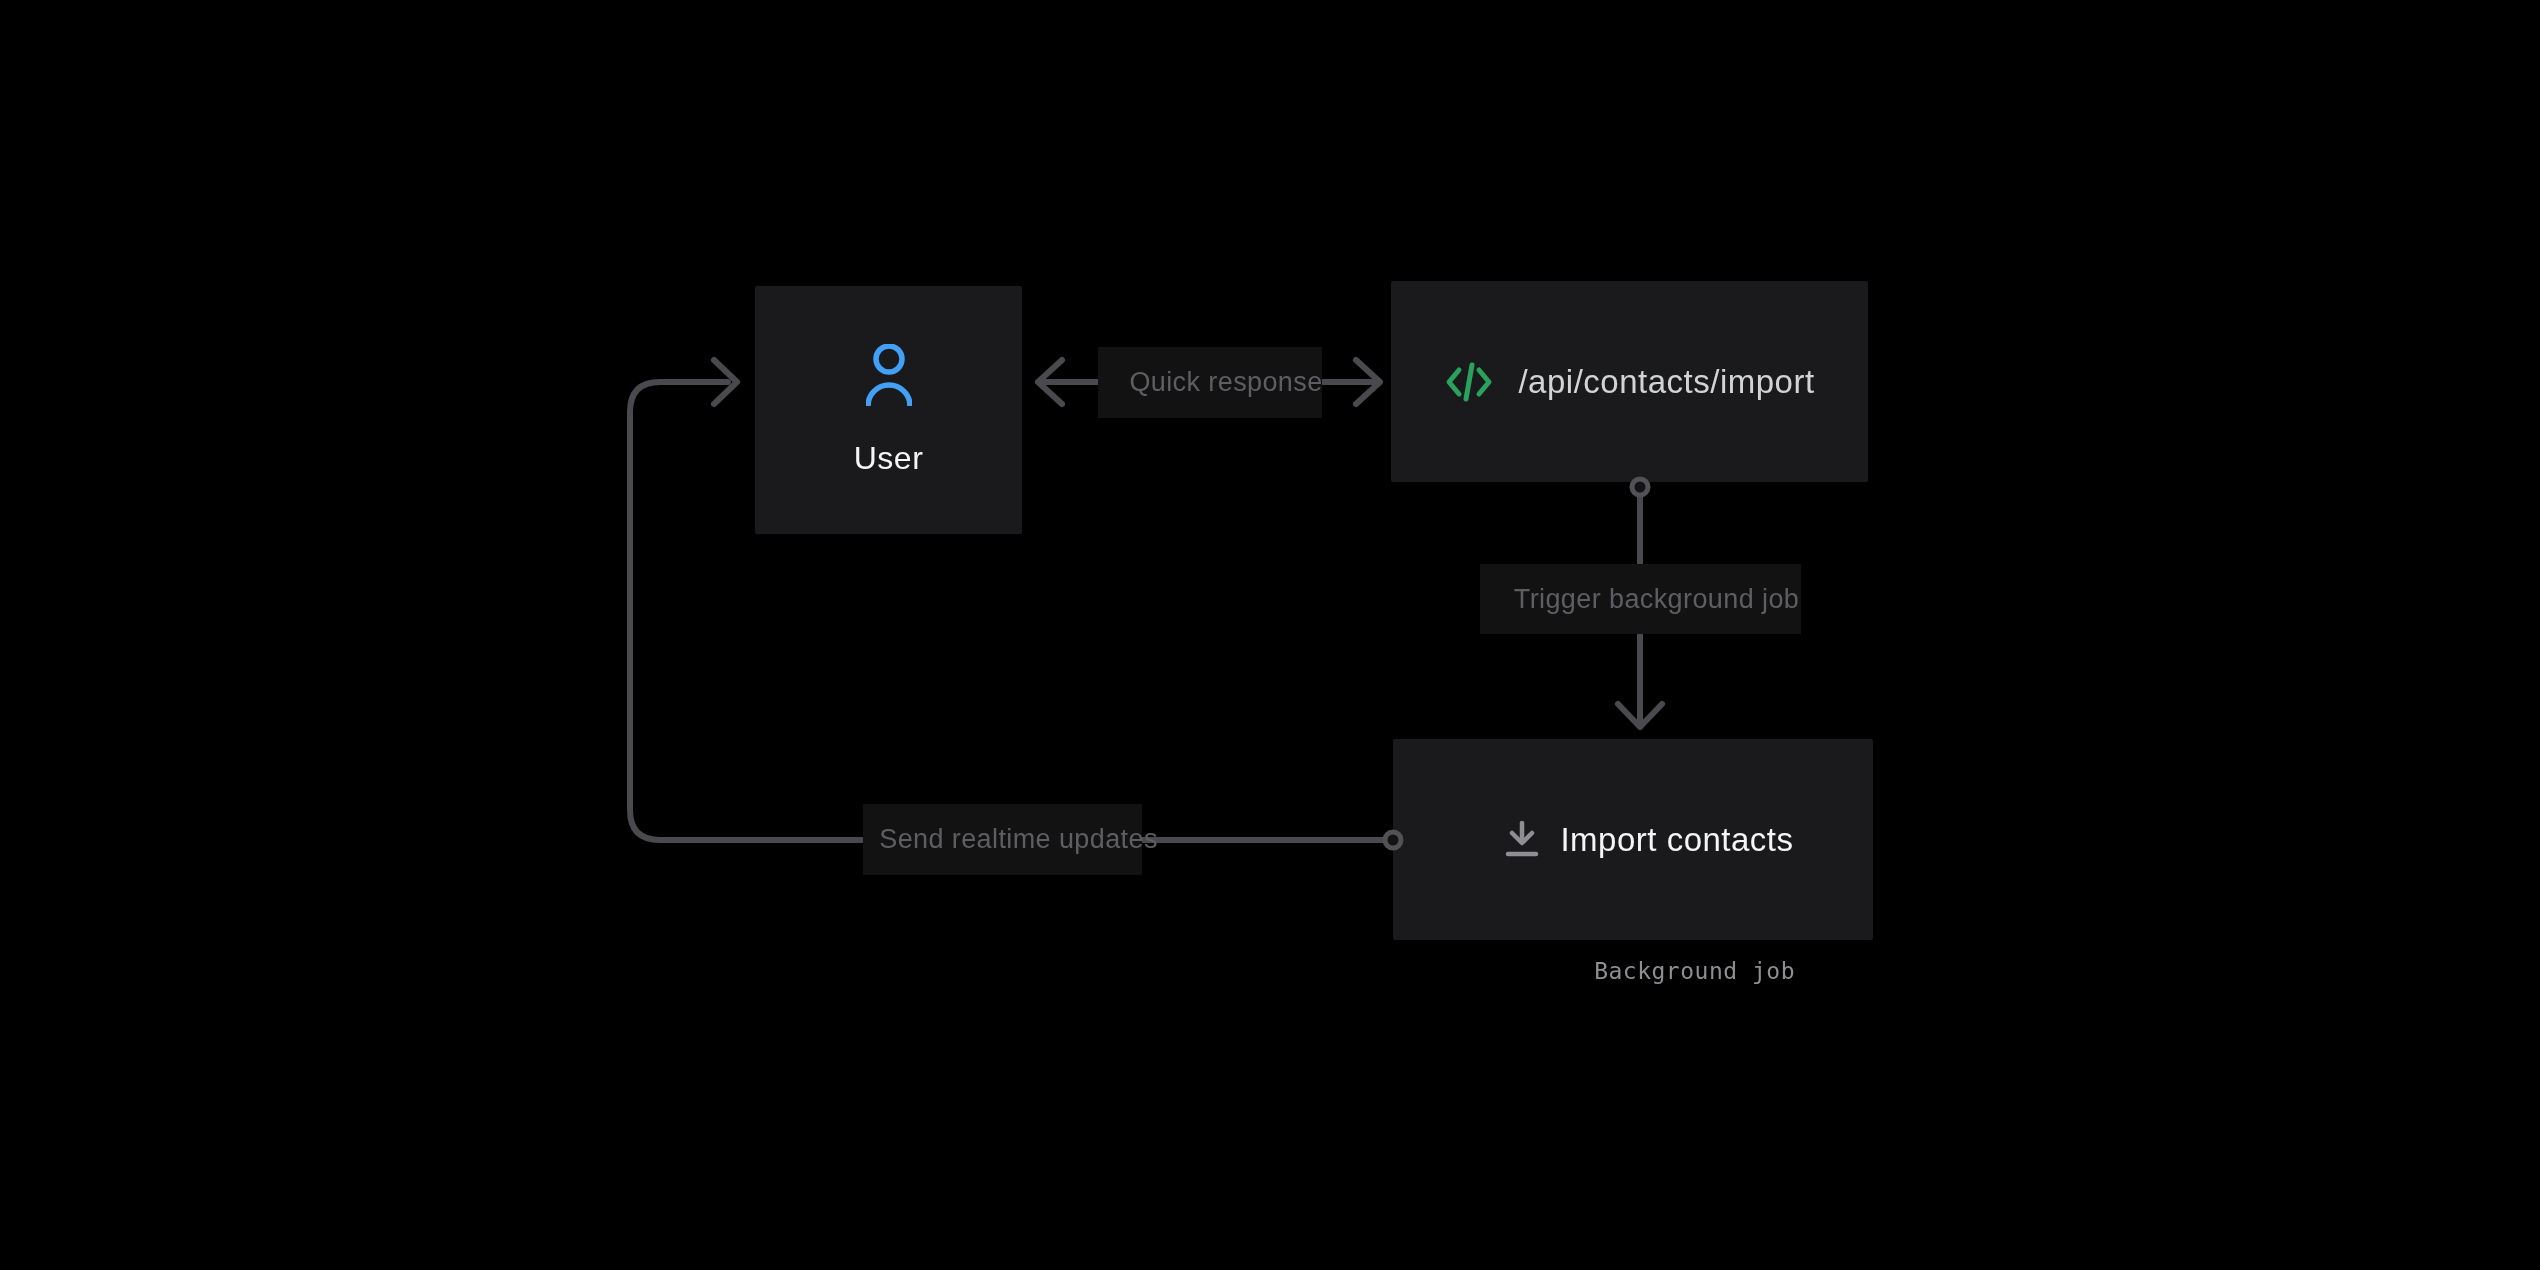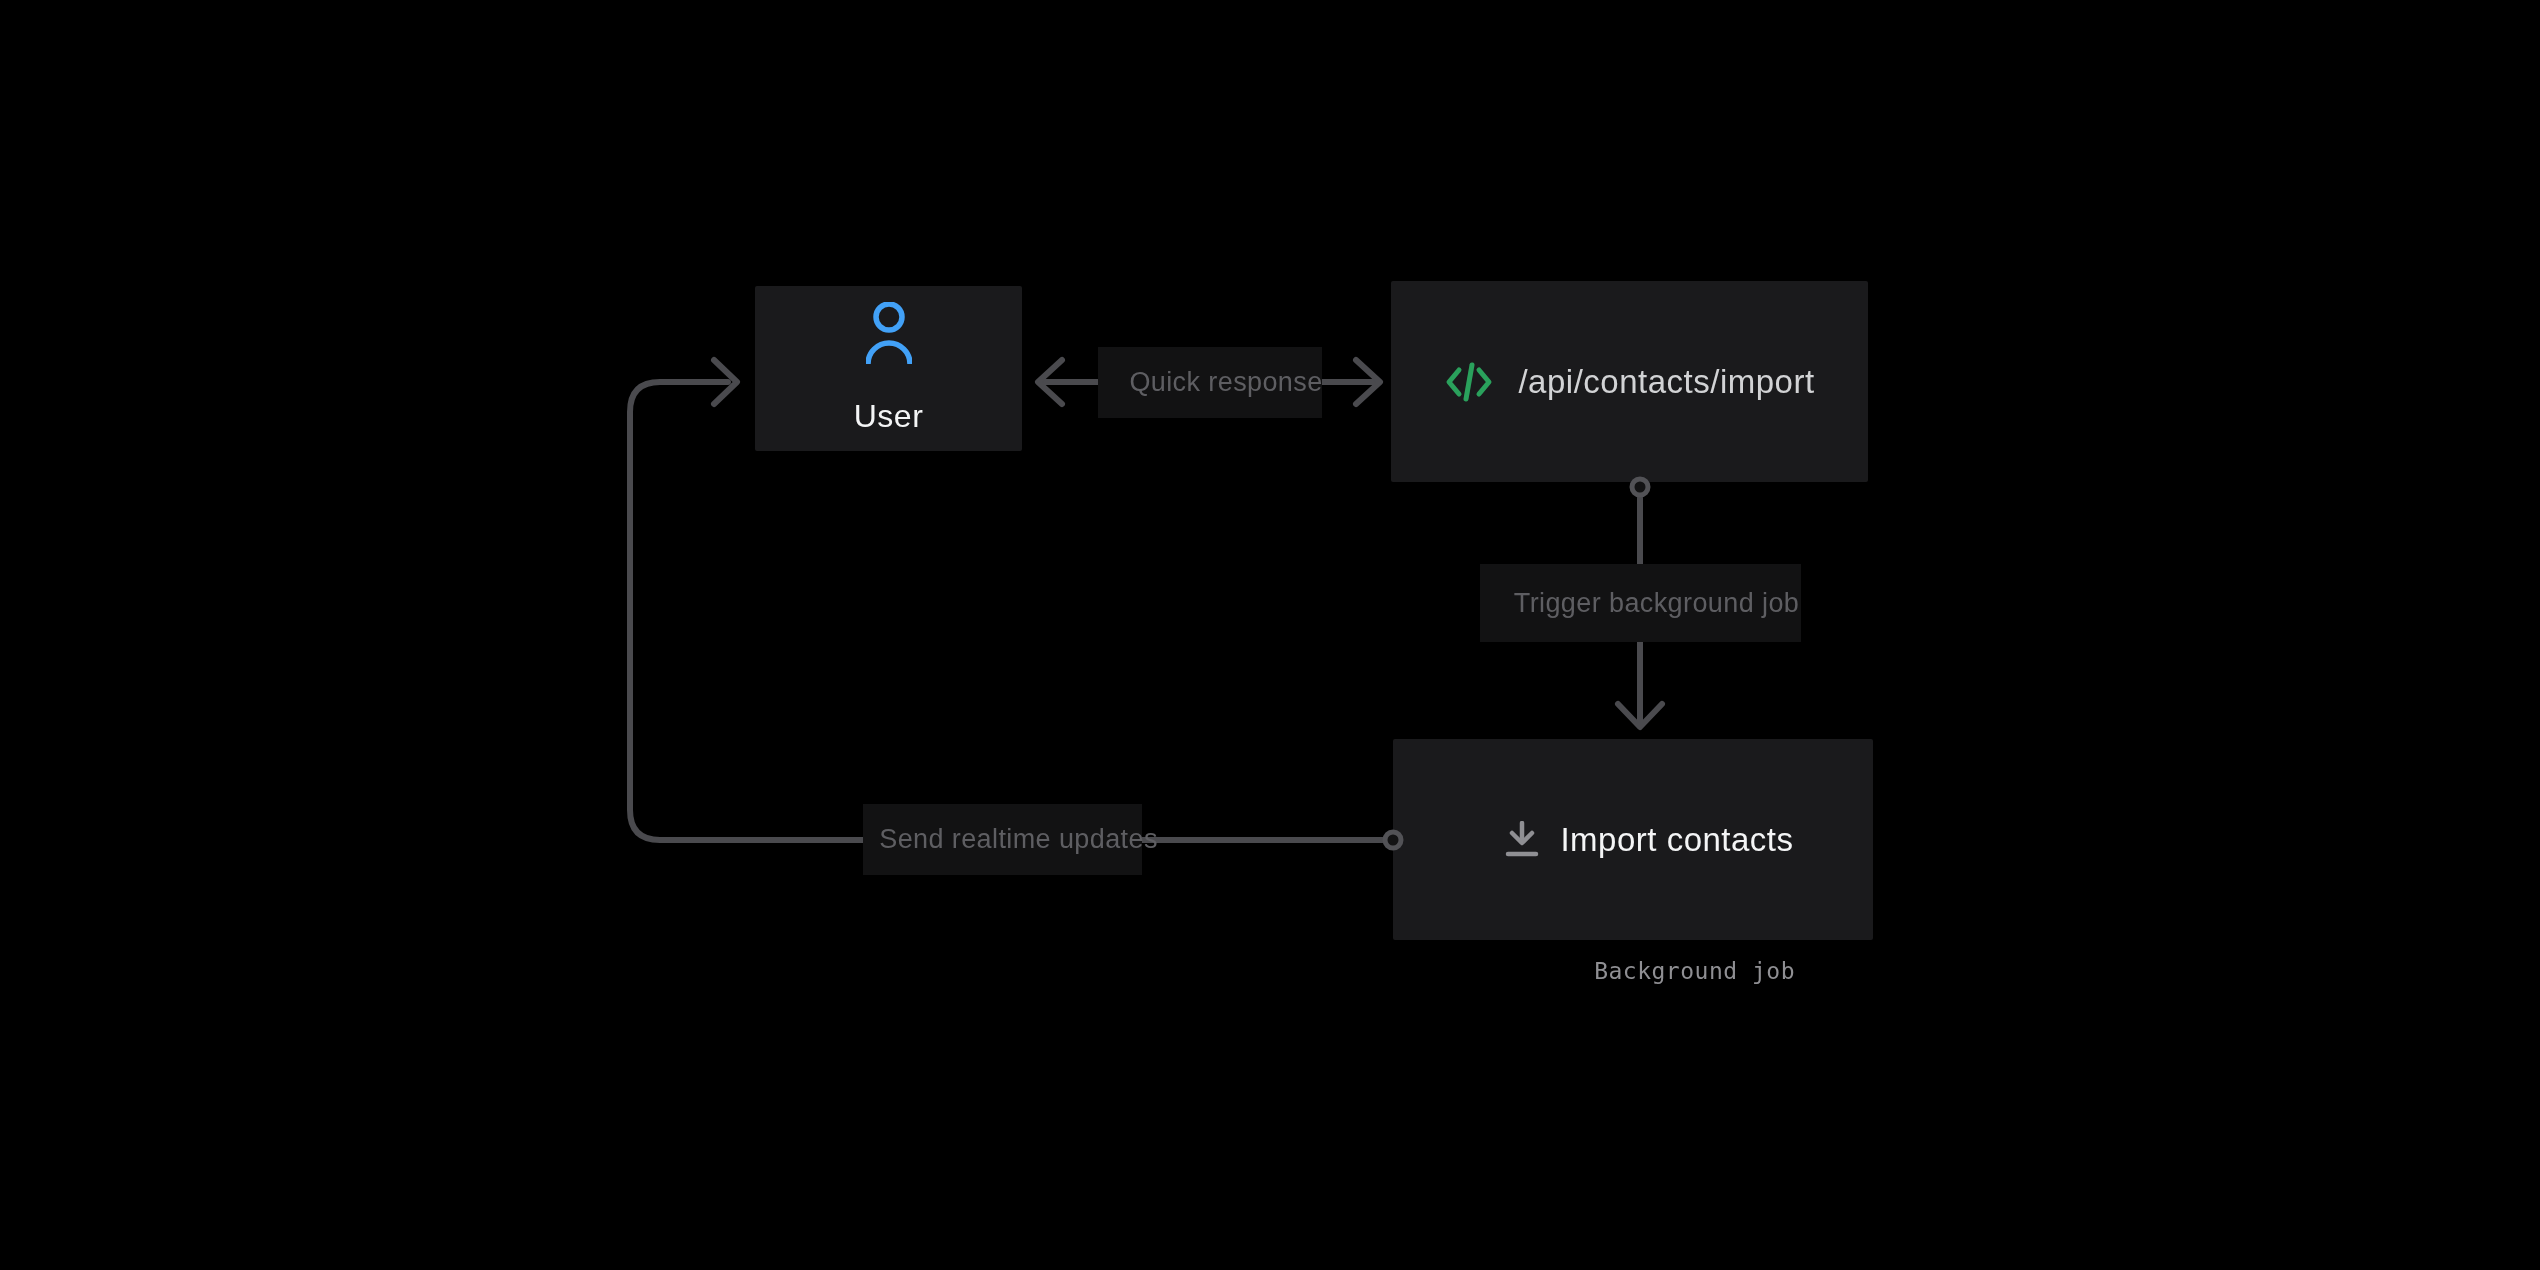--- a/index.html
+++ b/index.html
@@ -40,21 +40,21 @@
     position: absolute;
     z-index: 1;
     background: var(--node-bg, #1a1a1c);
     border-radius: 2px;
     display: flex;
     align-items: center;
     justify-content: center;
     box-sizing: border-box;
   }
   .node-user {
-    left: 755px; top: 286px; width: 267px; height: 165px;
+    left: 755px; top: 286px; width: 267px; height: 248px;
     flex-direction: column;
     gap: 32px;
   }
   .node-user .node-label {
     color: var(--node-text, #f4f5f6);
     font-size: 32px;
     letter-spacing: 0.5px;
   }
   .node-api {
     left: 1391px; top: 281px; width: 477px; height: 201px;
@@ -89,21 +89,21 @@
     font-size: 27px;
     letter-spacing: 0.4px;
     display: flex;
     align-items: center;
     justify-content: center;
     box-sizing: border-box;
     white-space: nowrap;
     padding-left: 32px;
   }
   .edge-label-quick    { left: 1098px; top: 347px; width: 224px; height: 71px; }
-  .edge-label-trigger  { left: 1480px; top: 564px; width: 321px; height: 78px; }
+  .edge-label-trigger  { left: 1480px; top: 564px; width: 321px; height: 70px; }
   .edge-label-realtime { left: 848px;  top: 804px; width: 279px; height: 71px; margin-left: 15px; }
   .node-caption {
     position: absolute;
     z-index: 1;
     left: 1315px;
     top: 958px;
     width: 480px;
     text-align: right;
     color: var(--caption-text, #8f8f93);
     font-family: "DejaVu Sans Mono", monospace;

